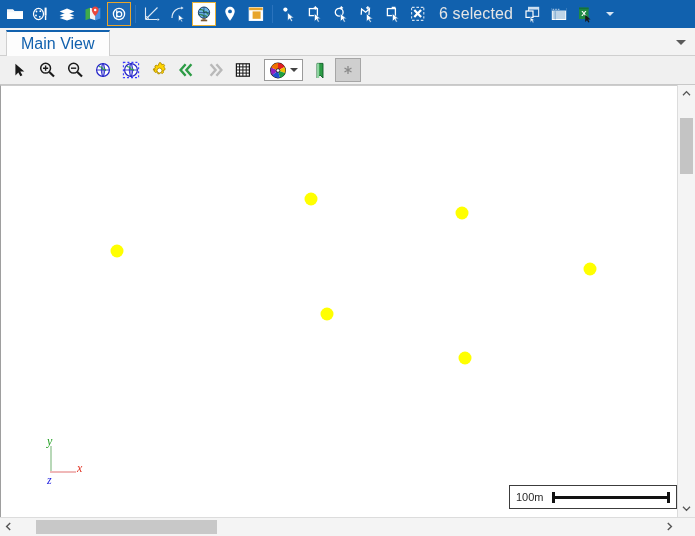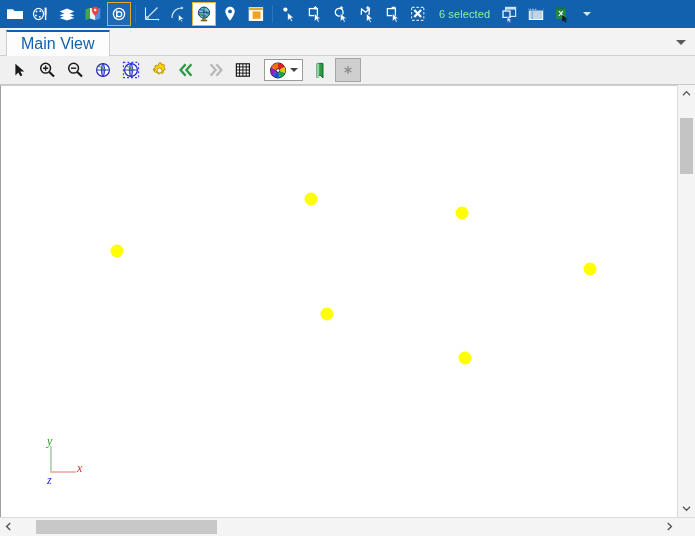--- a/index.html
+++ b/index.html
@@ -49,22 +49,22 @@
   .rbtn.hl {
     border: 1px solid #e8a52a;
     background: #1d69b5;
   }
   .rsep {
     width: 1px; height: 18px;
     background: #2a73bd;
     margin: 0 3px;
   }
   .rlabel {
-    color: #86efac;
-    font-size: 11px;
+    color: #e5e5e5;
+    font-size: 16px;
     padding: 0 7px;
     white-space: nowrap;
     letter-spacing: .1px;
   }
   .rcaret {
     width: 16px; height: 24px;
     display: flex; align-items: center; justify-content: center;
     margin-left: 4px;
   }
   .rcaret i {
@@ -579,20 +579,28 @@
         <div class="pt" style="left: 310px; top: 113px; width: 13px; height: 13px; background: rgb(255, 255, 0);"></div>
 
       <div class="triad" id="triad" style="left: 38px; top: 349px; width: 60px; height: 52px;">
         <div class="axisline-y"></div>
         <div class="axisline-x"></div>
         <div class="lbl lbl-y">y</div>
         <div class="lbl lbl-x">x</div>
         <div class="lbl lbl-z">z</div>
       </div>
 
+      <div class="scalebar" id="scalebar" style="left: 508px; top: 399px; width: 168px; height: 24px;">
+        <span class="slabel">100m</span>
+        <span class="sbar">
+          <span class="rule"></span>
+          <span class="cap l"></span>
+          <span class="cap r"></span>
+        </span>
+      </div>
     </div>
 
     <div class="vscroll">
       <div class="sb-arrow">
         <svg width="9" height="7" viewBox="0 0 9 7">
             <path d="M1 5.2 4.5 1.6 8 5.2" fill="none" stroke="#555" stroke-width="1.3"></path>
           </svg>
       </div>
       <div class="sb-track">
         <div class="sb-thumb-v" id="vthumb" style="top: 4%; height: 14%;"></div>

